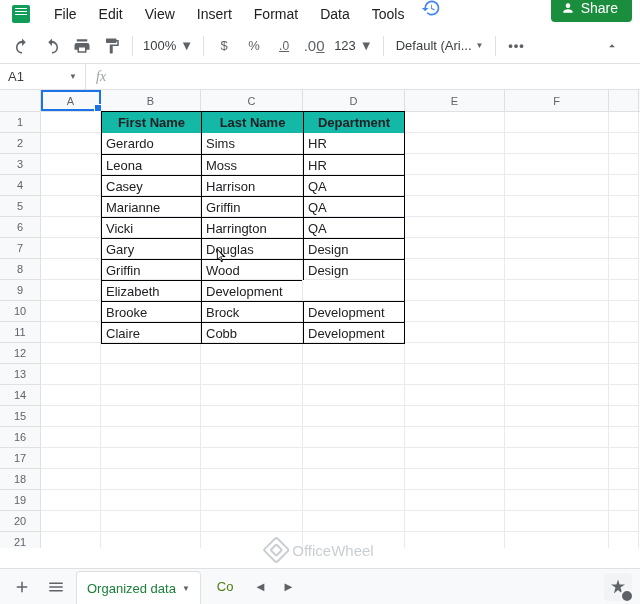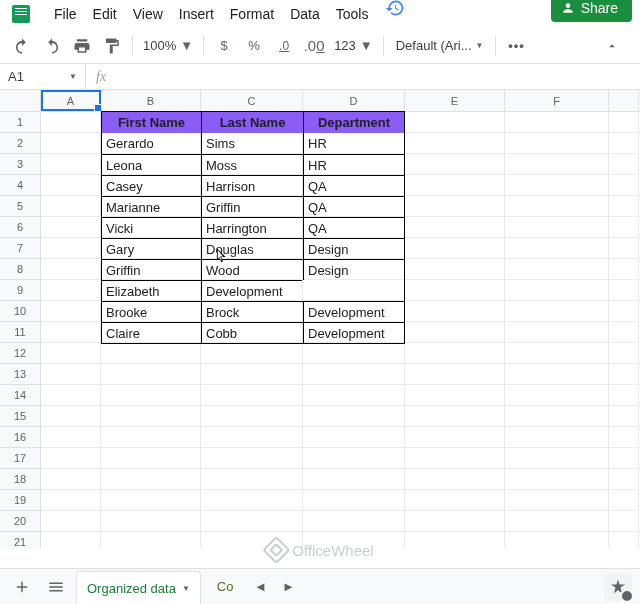--- a/index.html
+++ b/index.html
@@ -2,21 +2,21 @@
 <html><head>
 <meta charset="utf-8">
 <style>
 *{box-sizing:border-box;margin:0;padding:0}
 body{font-family:Arial,Helvetica,sans-serif;font-size:13px;color:#3c4043;background:#fff;width:640px;height:604px;overflow:hidden;position:relative}
 .topbar{height:28px;display:flex;align-items:center;padding:0 8px;gap:4px}
 .logo{width:26px;height:26px;background:#fff;border-radius:4px;display:flex;align-items:center;justify-content:center;margin-right:8px}
 .logo-inner{width:18px;height:18px;background:#0f9d58;border-radius:2px;position:relative}
 .logo-inner::before,.logo-inner::after{content:"";position:absolute;background:#fff}
 .logo-inner::before{left:3px;top:6px;width:12px;height:1px;box-shadow:0 3px 0 #fff,0 -3px 0 #fff}
-.menu{display:flex;gap:0}
+.menu{display:flex;gap:6px}
 .menu-item{padding:4px 8px;font-size:14px;color:#202124;border-radius:4px;cursor:pointer}
 .share-btn{margin-left:auto;background:#1a8e3c;color:#fff;border-radius:4px;height:28px;padding:0 14px 0 10px;display:flex;align-items:center;gap:6px;font-size:14px;font-weight:500;margin-top:-12px}
 .person-icon{width:14px;height:14px}
 .history-btn{width:30px;height:30px;border-radius:50%;display:flex;align-items:center;justify-content:center;color:#4285f4;margin-right:6px;margin-top:-12px}
 .toolbar{height:36px;display:flex;align-items:center;padding:0 8px;gap:2px;border-bottom:1px solid #e0e0e0}
 .tool-btn{width:28px;height:28px;display:flex;align-items:center;justify-content:center;border-radius:4px;color:#5f6368;cursor:pointer}
 .sep{width:1px;height:20px;background:#e0e0e0;margin:0 4px}
 .zoom{display:flex;align-items:center;gap:4px;padding:0 4px}
 .zoom span{font-size:13px}
 .tri{font-size:8px;color:#5f6368}
@@ -33,21 +33,21 @@
 .chA{width:60px}.chB{width:100px}.chC{width:102px}.chD{width:102px}.chE{width:100px}.chF{width:104px}.chG{width:30px}
 .rows{position:relative}
 .row{display:flex;height:21px}
 .rh{width:41px;border-right:1px solid #e0e0e0;border-bottom:1px solid #e0e0e0;background:#f8f9fa;display:flex;align-items:center;justify-content:center;font-size:11px;color:#5f6368}
 .cell{border-right:1px solid #e8eaed;border-bottom:1px solid #e8eaed;height:21px}
 .cA{width:60px}.cB{width:100px}.cC{width:102px}.cD{width:102px}.cE{width:100px}.cF{width:104px}.cG{width:30px}
 .sel{border:2px solid #1a73e8;position:absolute;left:41px;top:0;width:60px;height:21px;pointer-events:none}
 .sel::after{content:"";position:absolute;right:-3px;bottom:-3px;width:6px;height:6px;background:#1a73e8;border:1px solid #fff}
 .dt{position:absolute;left:101px;top:21px;border:1px solid #000}
 .dt-row{display:flex}
-.dt-hd{background:#8b5cf6;font-weight:bold;text-align:center;height:23px;line-height:23px;font-size:14px;color:#202124}
+.dt-hd{background:#14b8a6;font-weight:bold;text-align:center;height:23px;line-height:23px;font-size:14px;color:#202124}
 .dt-cell{height:21px;line-height:21px;padding:0 4px;font-size:13px;color:#202124;border-right:1px solid #000;border-top:1px solid #000;overflow:hidden;white-space:nowrap}
 .dt-cell:last-child{border-right:none}
 .dt-row:first-child .dt-cell{border-top:none}
 .dcB{width:100px}.dcC{width:102px}.dcD{width:100px}
 .cursor{position:absolute;left:216px;top:157px;width:14px;height:18px;pointer-events:none}
 .watermark{position:absolute;left:50%;bottom:44px;transform:translateX(-50%);color:#c0c6cc;font-size:15px;font-weight:500;display:flex;align-items:center;gap:6px;opacity:.85}
 .wm-icon{width:20px;height:20px;border:2px solid #c0c6cc;transform:rotate(45deg);border-radius:3px;position:relative}
 .wm-icon::after{content:"";position:absolute;inset:3px;border:2px solid #c0c6cc;border-radius:2px}
 .sheetbar{position:absolute;bottom:0;left:0;right:0;height:36px;border-top:1px solid #e0e0e0;display:flex;align-items:center;padding:0 8px;gap:6px;background:#f8f9fa}
 .sb-btn{width:28px;height:28px;display:flex;align-items:center;justify-content:center;border-radius:4px;color:#5f6368;cursor:pointer}

